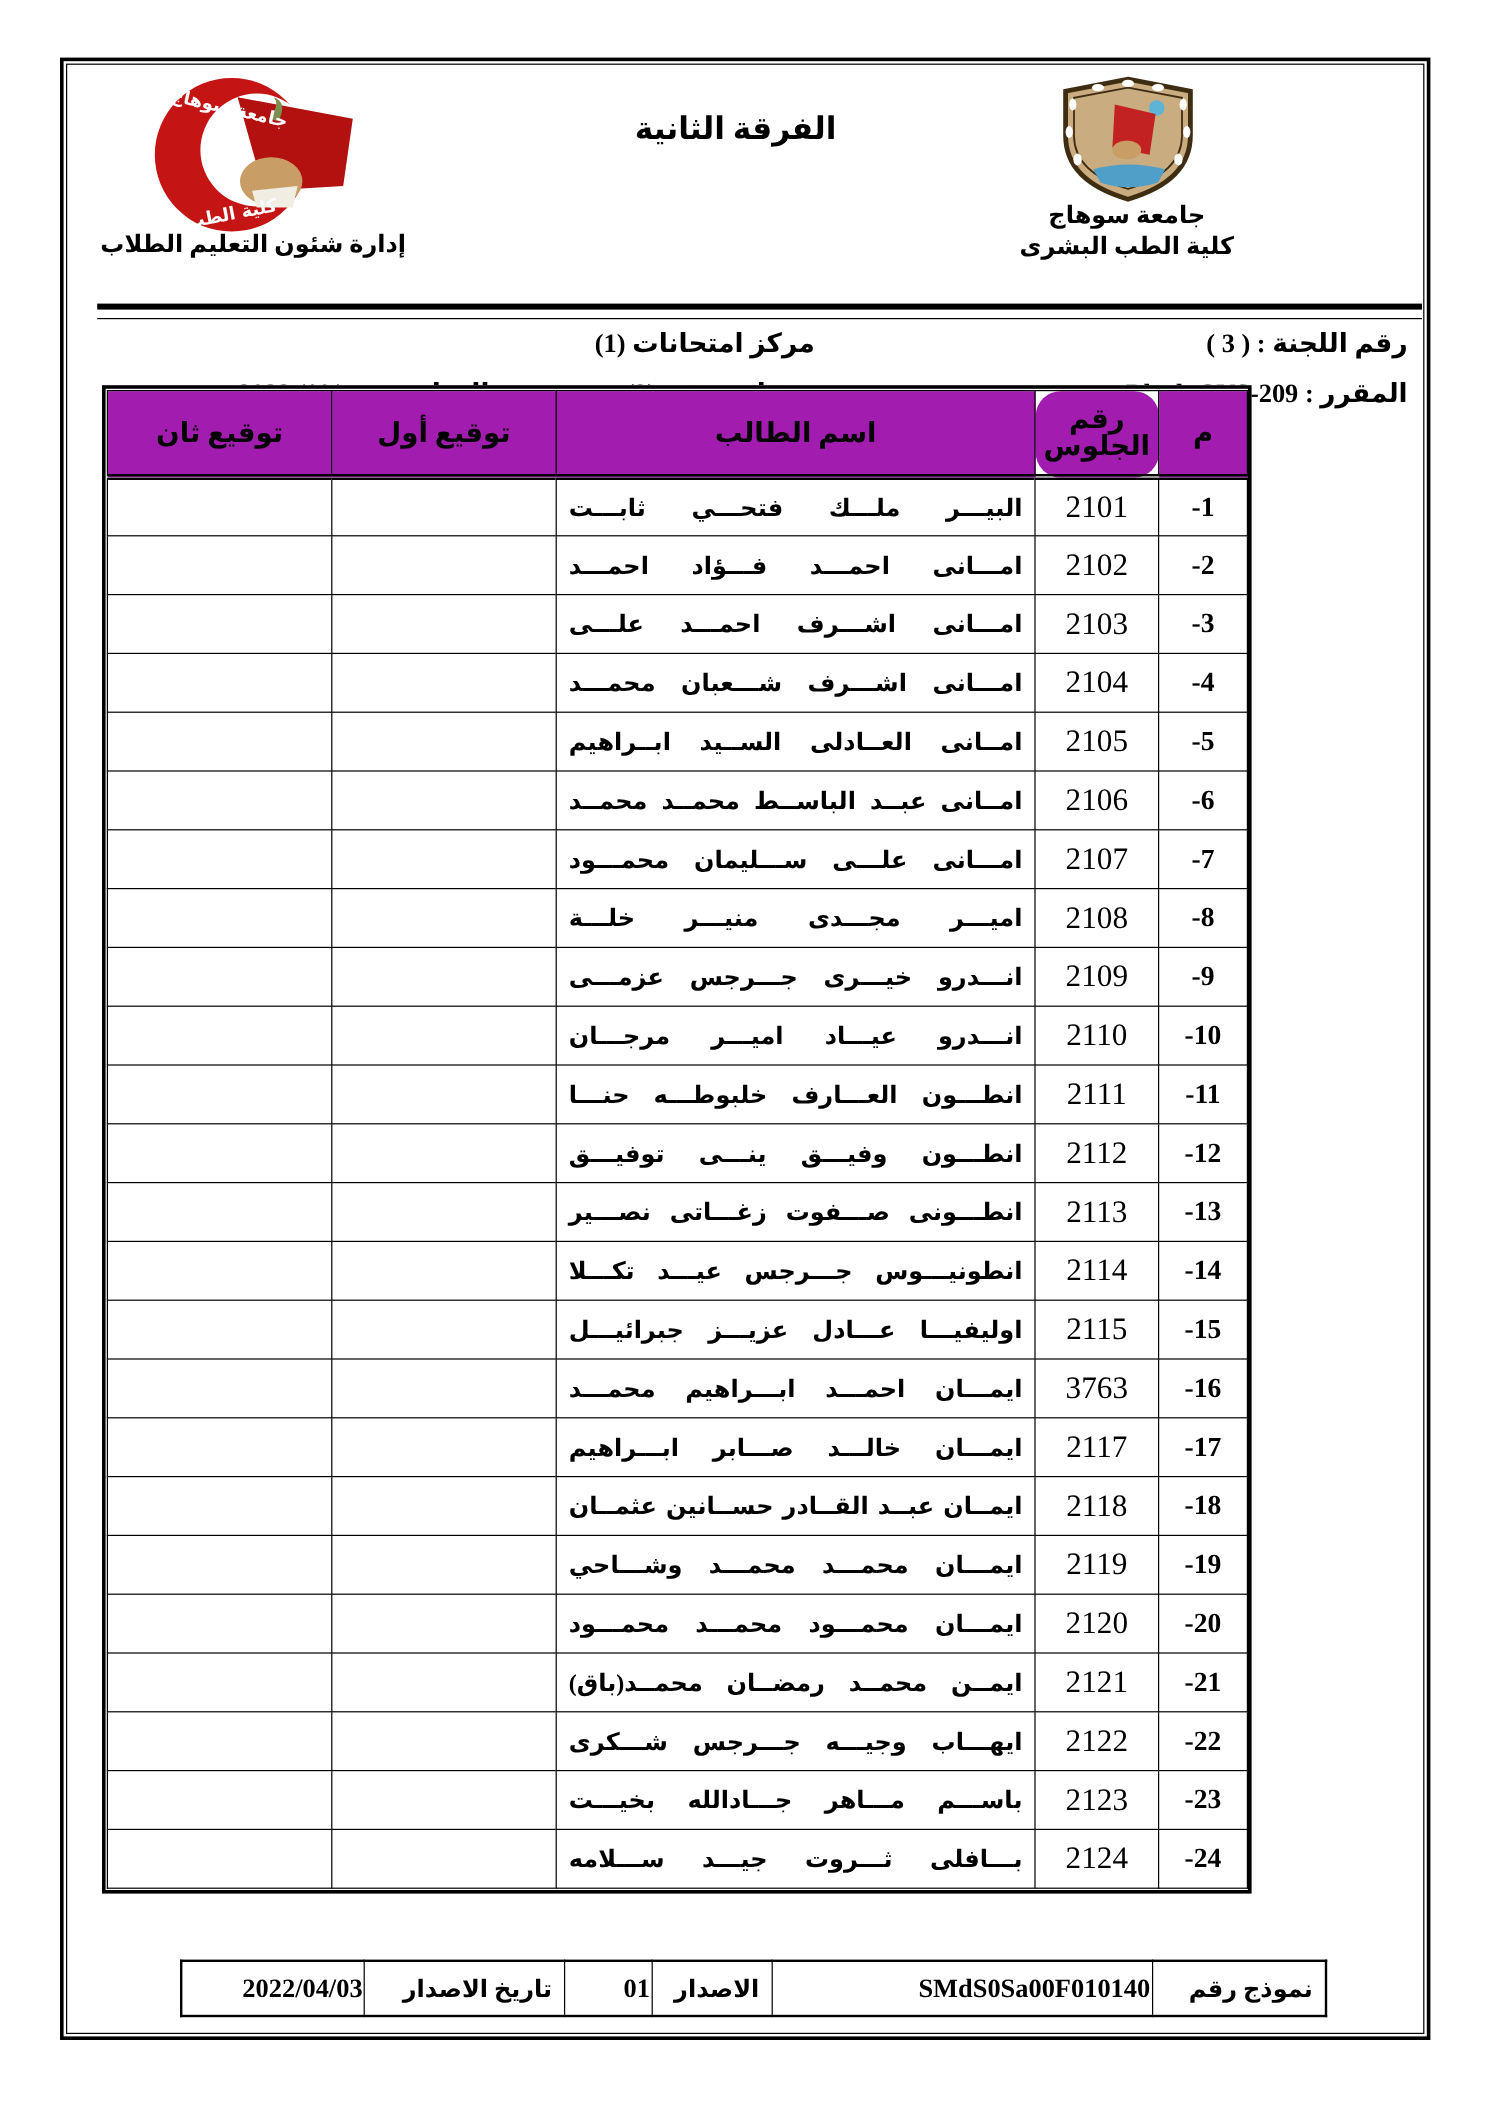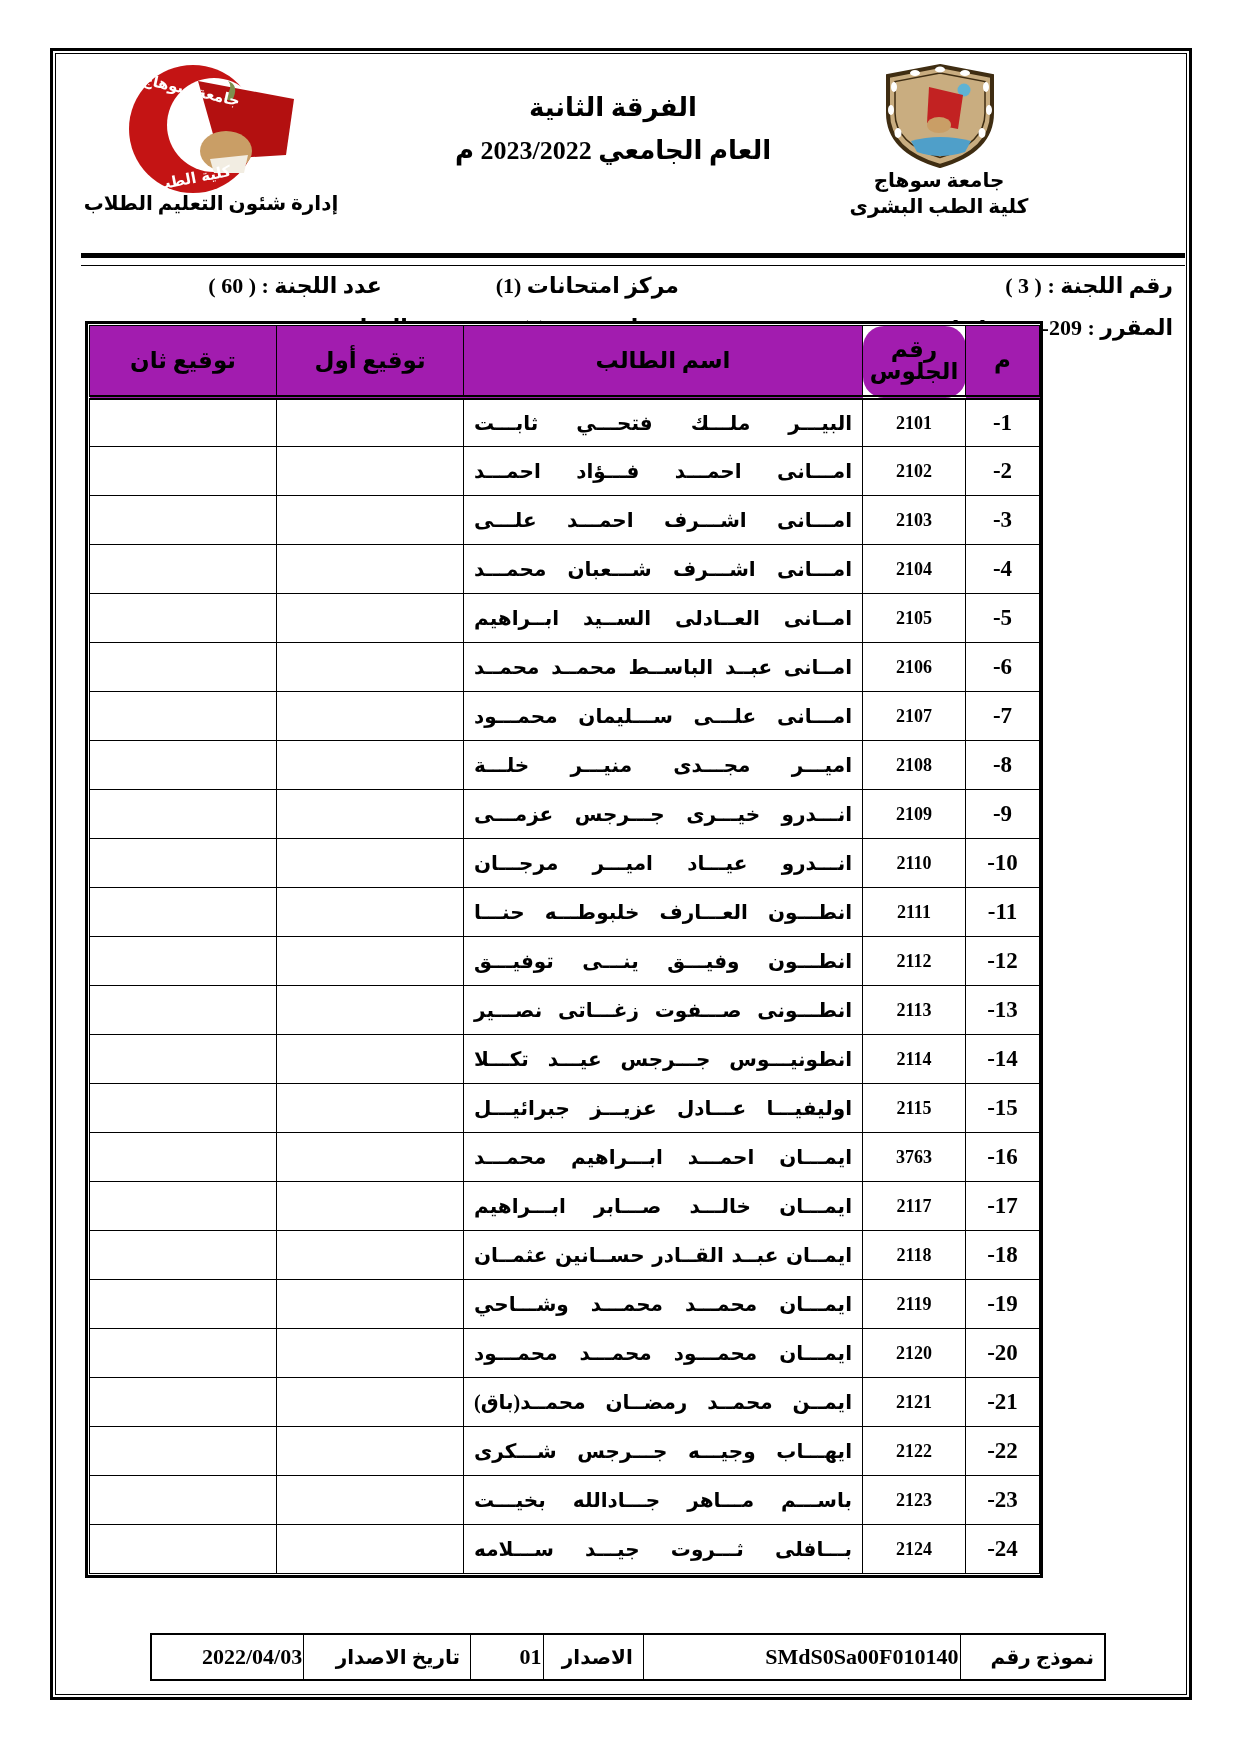--- a/index.html
+++ b/index.html
@@ -56,21 +56,21 @@
     background:#a21caf;height:66px;font-weight:bold;font-size:23px;
     text-align:center;vertical-align:middle;border-bottom:5px double #000;
   }
   th.h-seat{font-size:20px;line-height:22px;padding-top:2px;border-radius:21px;}
   table.roster tbody tr{height:49px;}
   td.c-idx{
     direction:ltr;text-align:center;font-weight:bold;font-size:23px;
     font-family:"Liberation Serif","DejaVu Serif",serif;
   }
   td.c-seat{
-    text-align:center;font-weight:bold;font-size:18px;direction:ltr;
+    text-align:center;font-weight:normal;font-size:26px;direction:ltr;
     font-family:"Liberation Serif","DejaVu Serif",serif;
   }
   td.c-name{
     font-weight:bold;font-size:20px;padding:0 10px;direction:rtl;
     white-space:nowrap;overflow:hidden;
     text-align:justify;text-align-last:justify;
   }
   td.c-sig{background:#fff;}
   
   .formrow{position:absolute;left:97px;top:1582px;width:956px;direction:rtl;}
@@ -94,21 +94,20 @@
     <path d="M100,22 L196,40 L188,96 L122,100 Z" fill="#b31010"></path>
     <ellipse cx="128" cy="92" rx="26" ry="20" fill="#c99e66"></ellipse>
     <path d="M112,100 L150,96 L146,114 L116,114 Z" fill="#f2ede2"></path>
     <path d="M126,40 q10,-12 4,-18 q12,4 4,20 Z" fill="#7d8f4e"></path>
     <text x="92" y="36" transform="rotate(13 92 36)" font-size="15" font-weight="bold" fill="#ffffff" text-anchor="middle" font-family="DejaVu Sans, sans-serif">جامعة سوهاج</text>
     <text x="96" y="124" transform="rotate(-11 96 124)" font-size="15" font-weight="bold" fill="#ffffff" text-anchor="middle" font-family="DejaVu Sans, sans-serif">كلية الطب</text>
   </svg>
 
   <div class="titles">
     <div class="t2">الفرقة الثانية</div>
-    <div class="t3">العام الجامعي 2023/2022 م</div>
   </div>
 
   <svg class="logo-right" viewBox="0 0 122 106" aria-hidden="true">
     <path d="M61,3 L113,13 L113,50 Q113,88 61,103 Q9,88 9,50 L9,13 Z" fill="#c9ad80" stroke="#3f2d12" stroke-width="4"></path>
     <path d="M61,10 L106,18.5 L106,50 Q106,81 61,94.5 Q16,81 16,50 L16,18.5 Z" fill="none" stroke="#3f2d12" stroke-width="1.5"></path>
     <ellipse cx="36" cy="10" rx="5" ry="3" fill="#fff"></ellipse>
     <ellipse cx="61" cy="6.5" rx="5" ry="3" fill="#fff"></ellipse>
     <ellipse cx="86" cy="10" rx="5" ry="3" fill="#fff"></ellipse>
     <ellipse cx="107" cy="24" rx="3" ry="5" fill="#fff"></ellipse>
     <ellipse cx="110" cy="47" rx="3" ry="5" fill="#fff"></ellipse>
@@ -128,21 +127,20 @@
   </div>
 
   <div class="admin-text">إدارة شئون التعليم الطلاب</div>
 
   <div class="header-rule"></div>
 
   <div class="info">
     <div class="info-row">
       <div class="c1">رقم اللجنة : ( 3 )</div>
       <div class="c2">مركز امتحانات (1)</div>
-      <div class="c3">عدد اللجنة : ( 60 )</div>
     </div>
     <div class="info-row">
       <div class="c1">
         <span>المقرر :</span>
         <span class="latin">Block CVS-209</span>
       </div>
       <div class="c2">قاعة رقم (3)</div>
       <div class="c3">التــاريـــخ :   /10/ 2022م</div>
     </div>
   </div>

